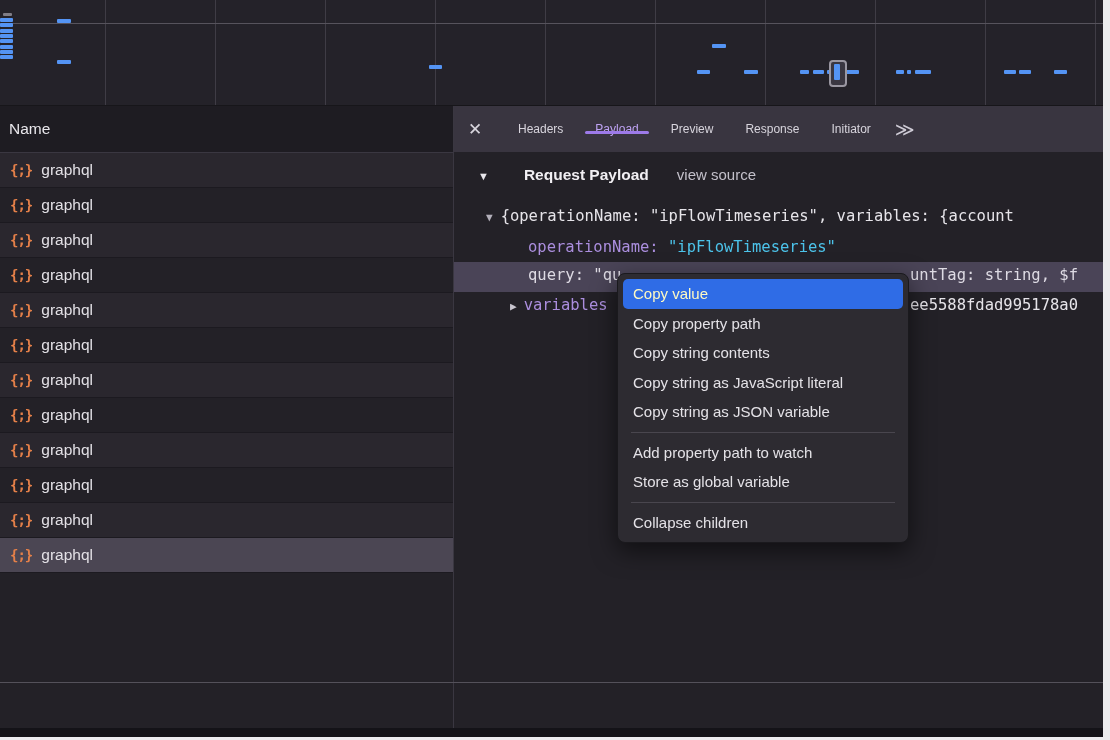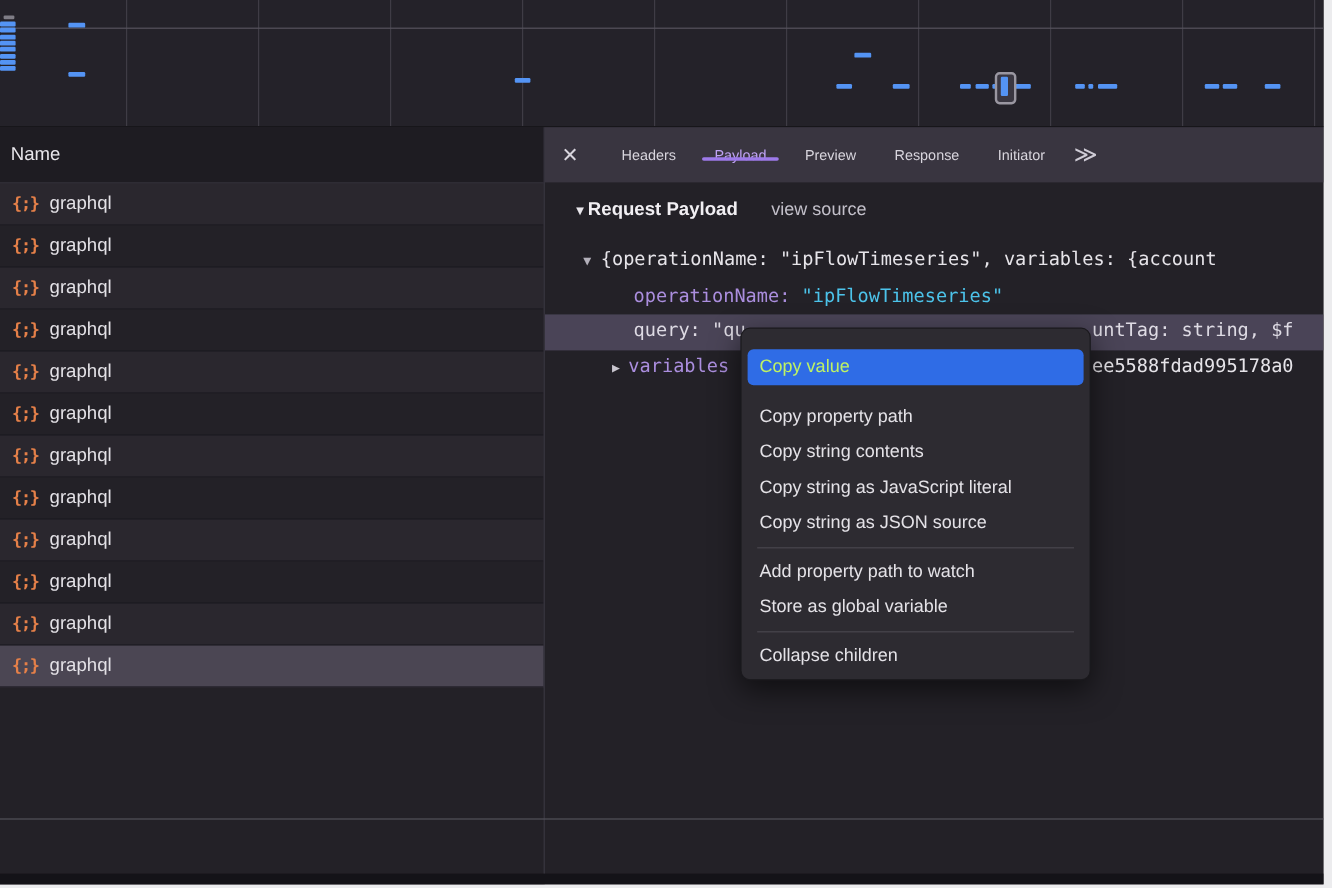--- a/index.html
+++ b/index.html
@@ -36,40 +36,40 @@
   .close-btn{color:#d8d5dd;font-size:17px;width:34px;flex:none;cursor:default;}
   .tab{position:relative;height:46px;line-height:46px;padding:0 16px;color:#d8d5dd;font-size:12px;flex:none;}
   .tab.active{color:#bfa3f4;}
   .tab.active::after{content:"";position:absolute;left:6px;right:6px;bottom:2px;height:3px;border-radius:2px;background:#9d7ae9;}
   .more-tabs{color:#cfccd6;font-size:19px;margin-left:8px;letter-spacing:-2px;}
 
   
   .payload{position:absolute;left:454px;top:152px;width:649px;height:530px;overflow:hidden;}
   .pl-title-row{position:absolute;left:24px;top:14px;display:flex;align-items:baseline;}
   .pl-tri{color:#e9e7ec;font-size:11px;margin-right:1px;}
-  .pl-title{color:#f1eff3;font-weight:bold;font-size:15.5px;}
+  .pl-title{color:#f1eff3;font-weight:bold;font-size:15.5px;margin-left:34px;}
   .view-source{color:#c3c0ca;font-size:15px;margin-left:28px;}
   .mono{font-family:"DejaVu Sans Mono",monospace;font-size:15.5px;white-space:pre;}
   .tree-root{position:absolute;left:32px;top:55px;color:#e6e4e9;}
   .tree-root .tri{color:#b3b0ba;font-size:11px;margin-right:8px;}
   .tree-line-op{position:absolute;left:74px;top:86px;}
   .key{color:#ab8ede;}
   .str{color:#4cc3ea;}
   .query-row{position:absolute;left:0;top:110px;width:100%;height:30px;background:#4a4457;}
   .query-left{position:absolute;left:74px;top:114px;color:#dedbe4;}
   .query-right{position:absolute;left:456px;top:114px;color:#dedbe4;}
   .vars-row{position:absolute;left:56px;top:144px;text-align:right;}
   .vars-row .tri{color:#c9c6cf;font-size:11px;margin-right:7px;}
   .vars-right{position:absolute;left:456px;top:144px;color:#e6e4e9;}
 
   
   .ctx-menu{position:absolute;left:617px;top:273px;width:292px;background:#2d2b31;border:1px solid #1a191d;border-radius:8px;
     box-shadow:0 8px 24px rgba(0,0,0,.55);padding:5px 0;box-sizing:border-box;}
   .menu-item{height:29.5px;line-height:29.5px;padding:0 15px;color:#e4e2e7;font-size:15px;}
-  .menu-item.highlighted{margin:12px 5px;padding:0 10px;border-radius:5px;background:#2f6ce6;color:#bef264;}
+  .menu-item.highlighted{margin:0 5px;padding:0 10px;border-radius:5px;background:#2f6ce6;color:#fef9c3;}
   .menu-sep{height:1px;background:#49464e;margin:5px 13px;}
 </style>
 </head>
 <body>
 
 <div class="screen">
   <div class="devtools">
 
     <div class="overview">
         <div class="gridline" style="left: 105px;"></div>
@@ -195,21 +195,21 @@
 
       <div class="vars-row mono"><span class="tri">▶</span><span class="key">variables</span></div>
       <div class="vars-right mono">ee5588fdad995178a0</div>
     </div>
 
     <div class="ctx-menu" id="menu-mount">
         <div class="menu-item highlighted">Copy value</div>
         <div class="menu-item">Copy property path</div>
         <div class="menu-item">Copy string contents</div>
         <div class="menu-item">Copy string as JavaScript literal</div>
-        <div class="menu-item">Copy string as JSON source</div>
+        <div class="menu-item">Copy string as JSON variable</div>
         <div class="menu-sep"></div>
         <div class="menu-item">Add property path to watch</div>
         <div class="menu-item">Store as global variable</div>
         <div class="menu-sep"></div>
         <div class="menu-item">Collapse children</div>
       </div>
 
     <div class="bottom-bar"></div>
   </div>
 </div>

